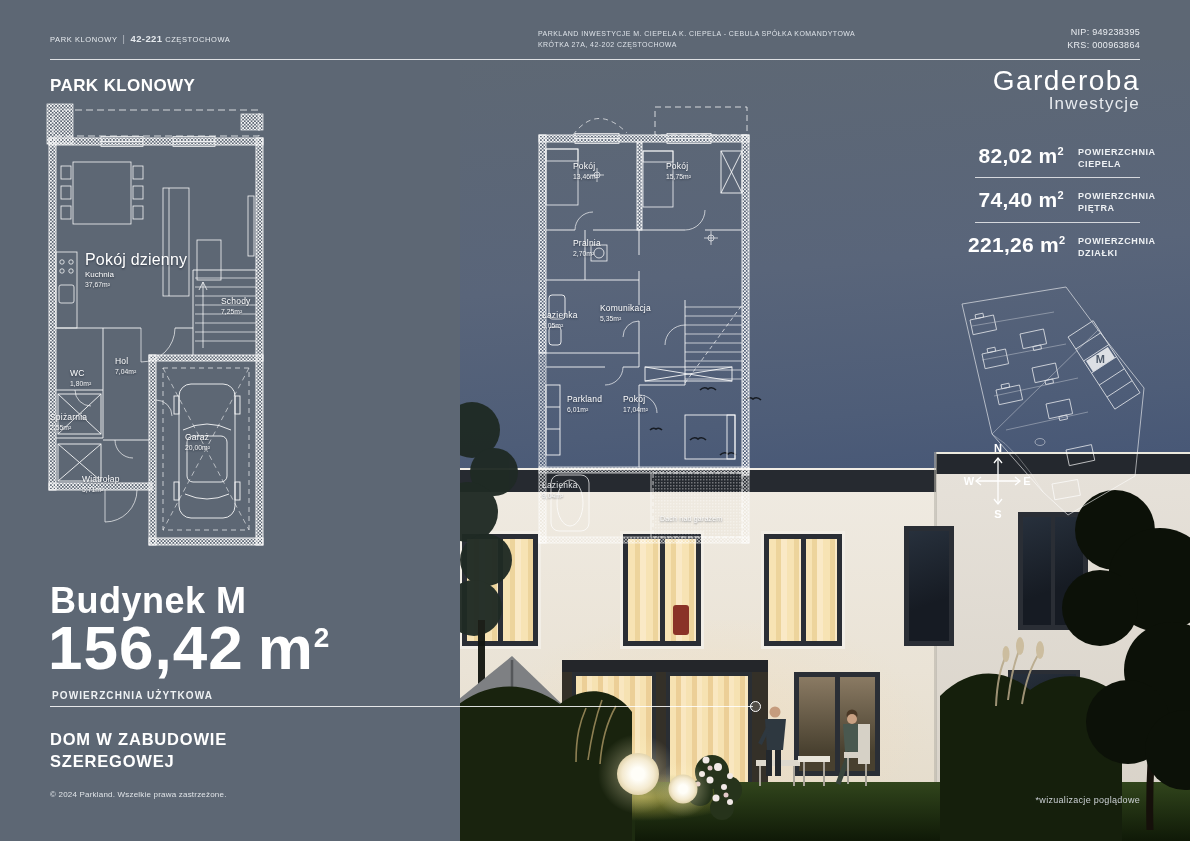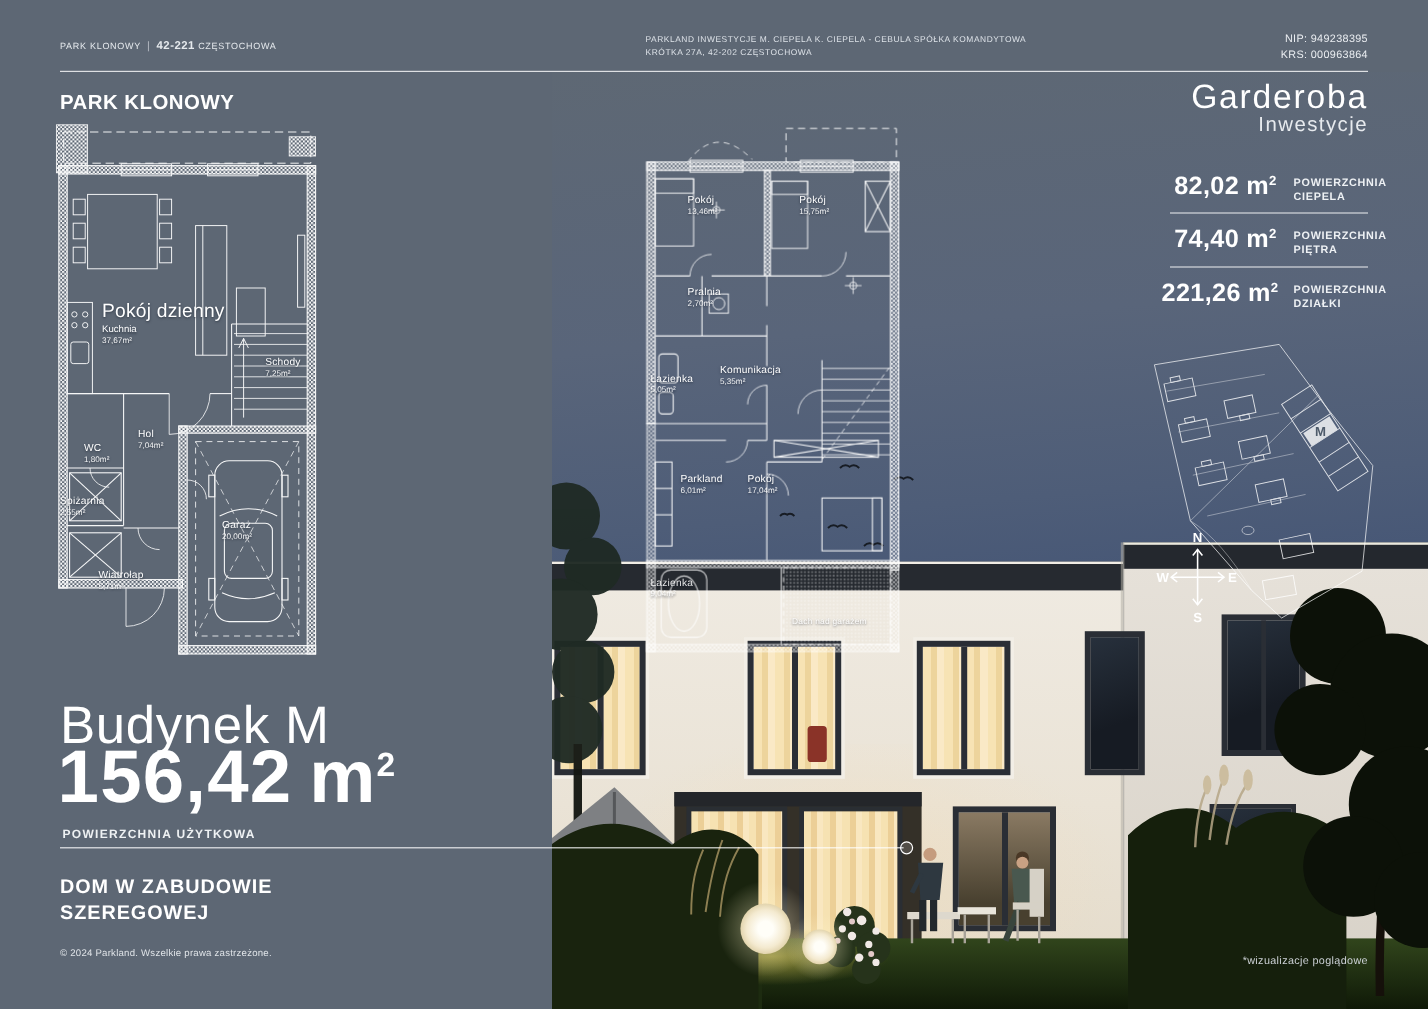--- a/index.html
+++ b/index.html
@@ -22,21 +22,21 @@
   .proj-title{left:50px;top:76px;font-size:17px;font-weight:bold;letter-spacing:.4px;}
 
   
   .stat-val{width:96px;text-align:right;font-size:21px;font-weight:bold;letter-spacing:.3px;}
   .stat-val sup{font-size:11px;}
   .stat-val .u{margin-left:6px;}
   .stat-lbl{font-size:9px;font-weight:bold;letter-spacing:.6px;line-height:11.5px;color:#eef1f4;}
   .stat-sep{left:975px;width:165px;height:1px;background:rgba(255,255,255,.75);}
 
   
-  .bldg{left:50px;top:580px;font-size:44px;font-weight:normal;letter-spacing:.5px;}
+  .bldg{left:50px;top:580px;font-size:36px;font-weight:bold;letter-spacing:.5px;}
   .bigarea{left:48px;top:612px;font-size:62px;font-weight:bold;letter-spacing:1px;}
   .bigarea .u{margin-left:14px;}
   .bigarea sup{font-size:28px;}
   .arealbl{left:52px;top:690px;font-size:10px;font-weight:bold;letter-spacing:1.1px;color:#eef1f3;}
   .leader{left:50px;top:706px;width:703px;height:1px;background:rgba(255,255,255,.85);}
   .leader-dot{left:750px;top:701px;width:9px;height:9px;border:1.5px solid #fff;border-radius:50%;background:rgba(255,255,255,.15);}
   .housetype{left:50px;top:728px;font-size:16.5px;font-weight:bold;letter-spacing:.8px;line-height:22px;}
   .copyright{left:50px;top:790px;font-size:8px;letter-spacing:.2px;color:#e0e4e8;}
   .footnote{right:50px;top:795px;font-size:9px;color:#ccd1d6;letter-spacing:.3px;}
 

